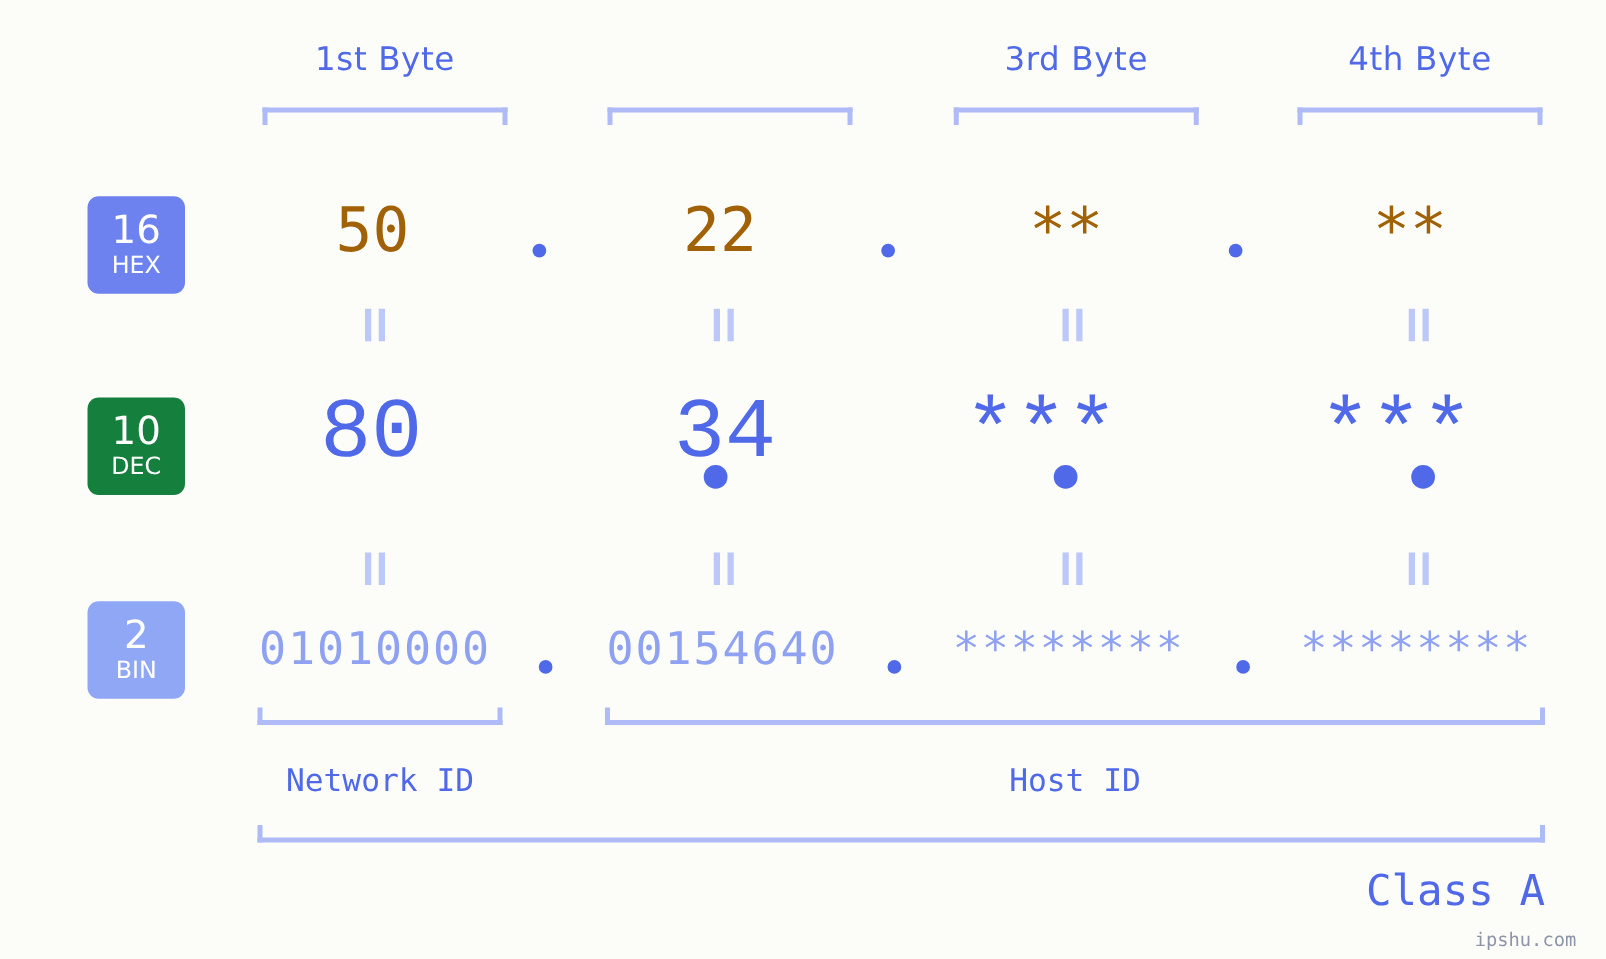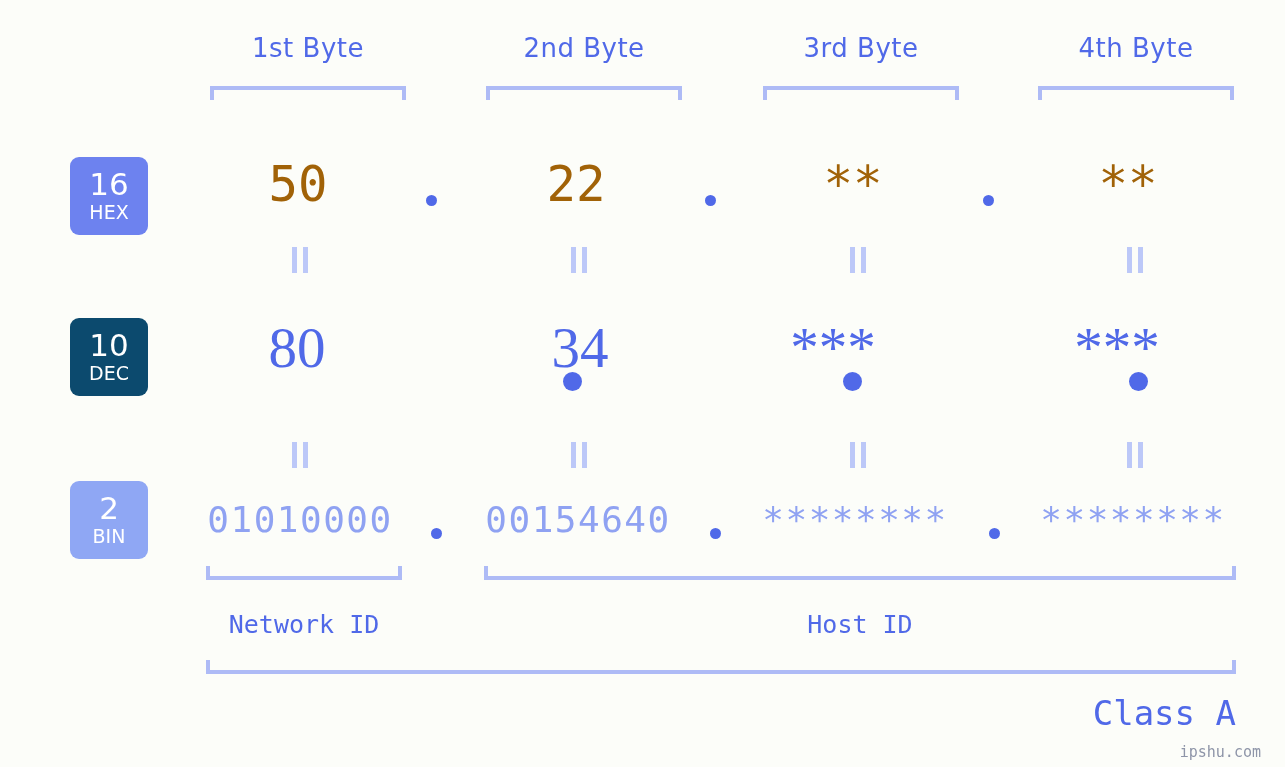--- a/index.html
+++ b/index.html
@@ -67,21 +67,21 @@
   }
   .badge .sub {
     font-size: 19px;
     line-height: 22px;
     font-family: "DejaVu Sans", sans-serif;
     font-weight: 400;
     margin-top: 1px;
   }
 
   #badge-hex { top: 157px; background: #6d82ef; }
-  #badge-dec { top: 318px; background: #0c4a6e; }
+  #badge-dec { top: 318px; background: #15803d; }
   #badge-bin { top: 481px; background: #8fa7f4; }
 
   
   .row {
     position: absolute;
     left: 140px;
     width: 1130px;
   }
 
   .cell {
@@ -103,24 +103,24 @@
     font-size: 49px;
     line-height: 70px;
     color: #a16207;
     font-family: "DejaVu Sans Mono", monospace;
   }
   #row-hex .dot { width: 11px; height: 11px; top: 45px; }
 
   
   #row-dec { top: 293px; height: 110px; }
   #row-dec .cell {
-    font-size: 57px;
+    font-size: 68px;
     line-height: 110px;
     color: #5069e8;
-    font-family: Liberation Serif, serif;
+    font-family: Liberation Mono, monospace;
   }
   #row-dec .dot { width: 19px; height: 19px; top: 79px; }
 
   
   #row-bin { top: 490px; height: 60px; }
   #row-bin .cell {
     font-size: 36px;
     line-height: 60px;
     color: #8fa2f2;
     font-family: "DejaVu Sans Mono", monospace;
@@ -187,21 +187,20 @@
     color: #8e95a8;
     white-space: nowrap;
   }
 </style>
 </head>
 <body>
 
 <div id="stage">
 
   <div class="byte-label" style="left:210px;width:196px">1st Byte</div>
-  <div class="byte-label" style="left:486px;width:196px">2nd Byte</div>
   <div class="byte-label" style="left:763px;width:196px">3rd Byte</div>
   <div class="byte-label" style="left:1038px;width:196px">4th Byte</div>
 
   <div class="bracket-top" style="left:210px;width:196px"></div>
   <div class="bracket-top" style="left:486px;width:196px"></div>
   <div class="bracket-top" style="left:763px;width:196px"></div>
   <div class="bracket-top" style="left:1038px;width:196px"></div>
 
   <div class="badge" id="badge-hex">
     <span class="num">16</span>

